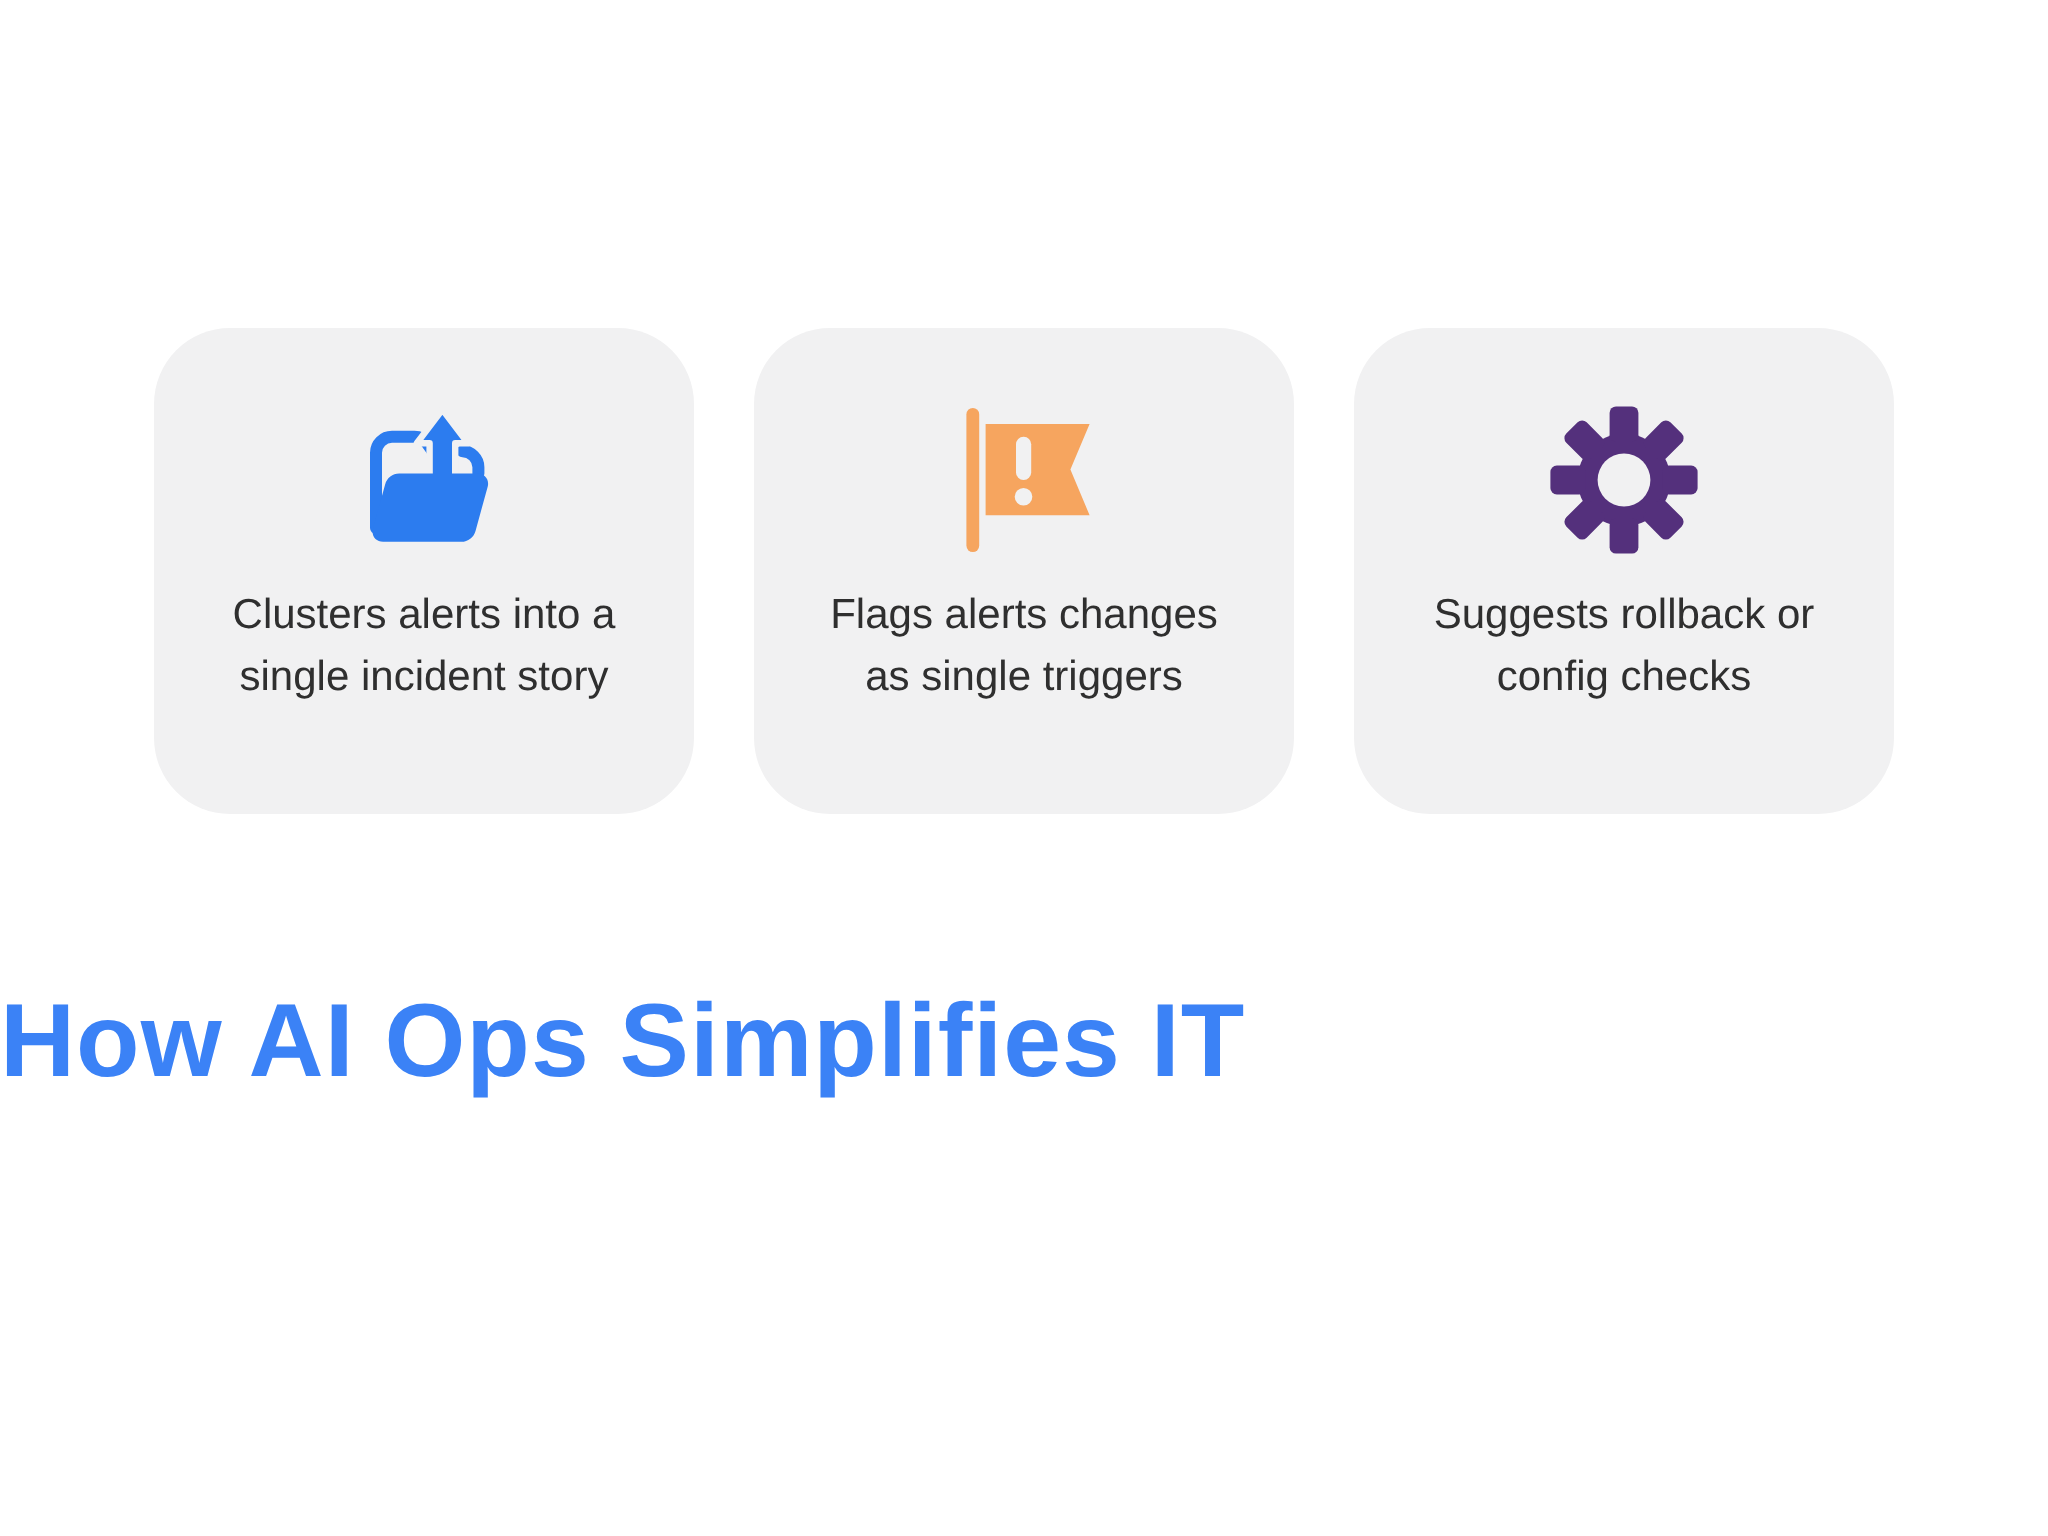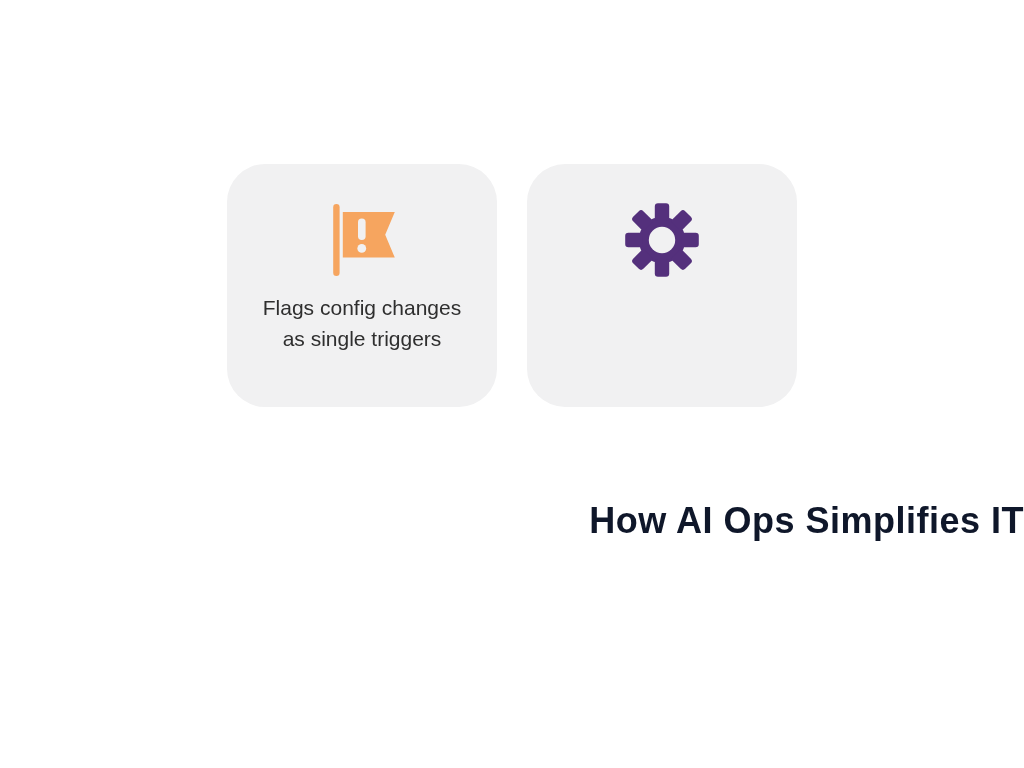--- a/index.html
+++ b/index.html
@@ -44,47 +44,61 @@
     line-height: 31px;
     color: #2f2f2f;
     text-align: center;
     font-weight: 400;
   }
   .title-block {
     position: absolute;
     top: 492px;
     left: 0;
     width: 100%;
-    text-align: right;
-    font-size: 36px;
+    text-align: left;
+    font-size: 52px;
     line-height: 58px;
     font-weight: 700;
-    color: #0f172a;
+    color: #3b82f6;
     letter-spacing: 0.5px;
   }
 </style>
 </head>
 <body>
 
 <div class="canvas">
 
   <div class="cards-row">
 
+    <div class="card">
+      <div class="icon-wrap">
+        <svg viewBox="0 0 100 100" aria-hidden="true">
+          <path d="M20,80 V33 c0,-5.5 4.5,-10 10,-10 h14 c3.2,0 6.2,1.6 8,4.2 l3.4,4.8 h5" fill="none" stroke-width="7.5" stroke-linecap="round" stroke-linejoin="round" stroke="#2c7cef"></path>
+          <path d="M74,32 c5.5,0 10,4.5 10,10 v4" fill="none" stroke-width="7.5" stroke-linecap="round" stroke="#2c7cef"></path>
+          <path d="M61.5,6 L77.5,27 h-8 v25 h-16 v-25 H45.5 Z" stroke-width="4" stroke-linejoin="round" fill="#2c7cef" stroke="#f1f1f2"></path>
+          <path d="M34.5,46 h49 c4.5,0 7.5,3.8 6.3,8.2 l-7.6,27.6 c-1.1,4 -4.7,6.8 -8.8,6.8 h-49 c-4.5,0 -7.5,-3.8 -6.3,-8.2 l7.6,-27.6 c1.1,-4 4.7,-6.8 8.8,-6.8 z" fill="#2c7cef"></path>
+        </svg>
+      </div>
+      <div class="card-text">
+        <div>Clusters alerts into a</div>
+        <div>single incident story</div>
+      </div>
+    </div>
 
     <div class="card">
       <div class="icon-wrap">
         <svg viewBox="0 0 100 100" aria-hidden="true">
           <rect x="14" y="5" width="8" height="90" rx="4" fill="#f6a55f"></rect>
           <path d="M26,15 H91 L79,43.5 L91,72 H26 Z" fill="#f6a55f"></path>
           <rect x="45" y="23" width="9.5" height="27" rx="4.7" fill="#f1f1f2"></rect>
           <circle cx="49.7" cy="60.5" r="5.5" fill="#f1f1f2"></circle>
         </svg>
       </div>
       <div class="card-text">
-        <div>Flags config changes</div>
+        <div>Flags alerts changes</div>
         <div>as single triggers</div>
       </div>
     </div>
 
     <div class="card">
       <div class="icon-wrap">
         <svg viewBox="0 0 100 100" aria-hidden="true">
           <g fill="#54307c">
             <circle cx="50" cy="50" r="29"></circle>
             <rect x="41" y="4" width="18" height="22" rx="4"></rect>
@@ -92,20 +106,24 @@
             <rect x="41" y="4" width="18" height="22" rx="4" transform="rotate(90 50 50)"></rect>
             <rect x="41" y="4" width="18" height="22" rx="4" transform="rotate(135 50 50)"></rect>
             <rect x="41" y="4" width="18" height="22" rx="4" transform="rotate(180 50 50)"></rect>
             <rect x="41" y="4" width="18" height="22" rx="4" transform="rotate(225 50 50)"></rect>
             <rect x="41" y="4" width="18" height="22" rx="4" transform="rotate(270 50 50)"></rect>
             <rect x="41" y="4" width="18" height="22" rx="4" transform="rotate(315 50 50)"></rect>
           </g>
           <circle cx="50" cy="50" r="16.5" fill="#f1f1f2"></circle>
         </svg>
       </div>
+      <div class="card-text">
+        <div>Suggests rollback or</div>
+        <div>config checks</div>
+      </div>
     </div>
 
   </div>
 
   <div class="title-block">
     <div>How AI Ops Simplifies IT</div>
   </div>
 
 </div>
 

